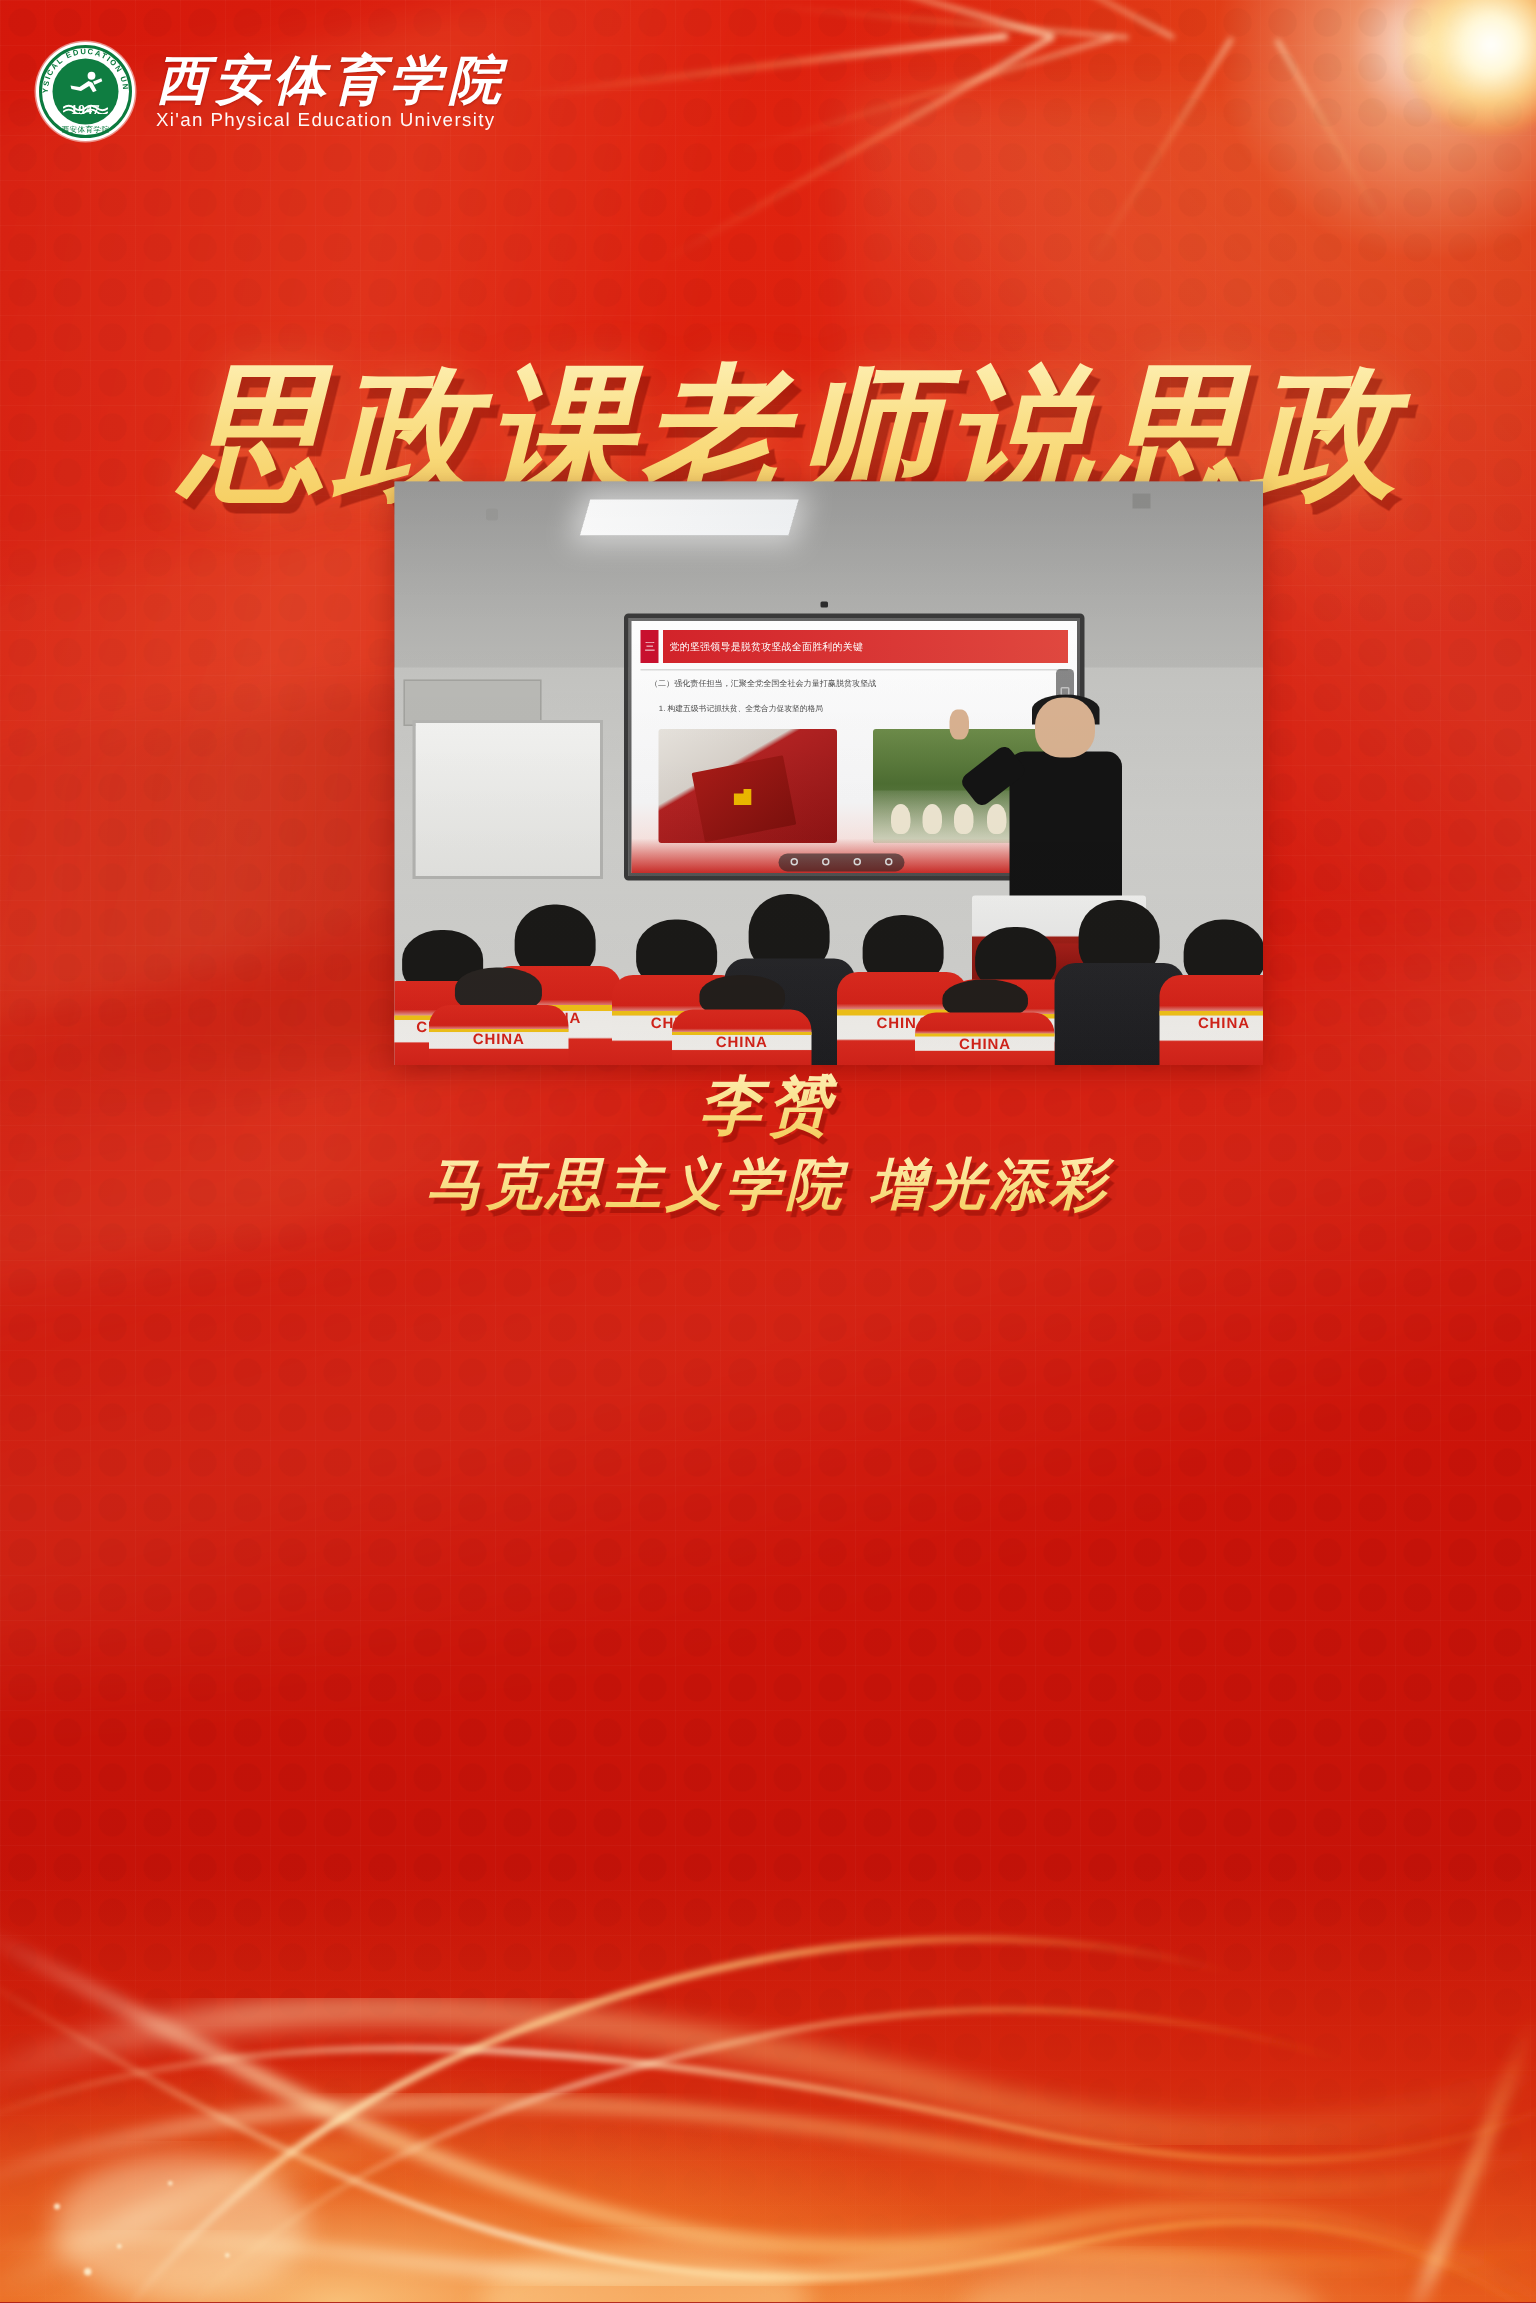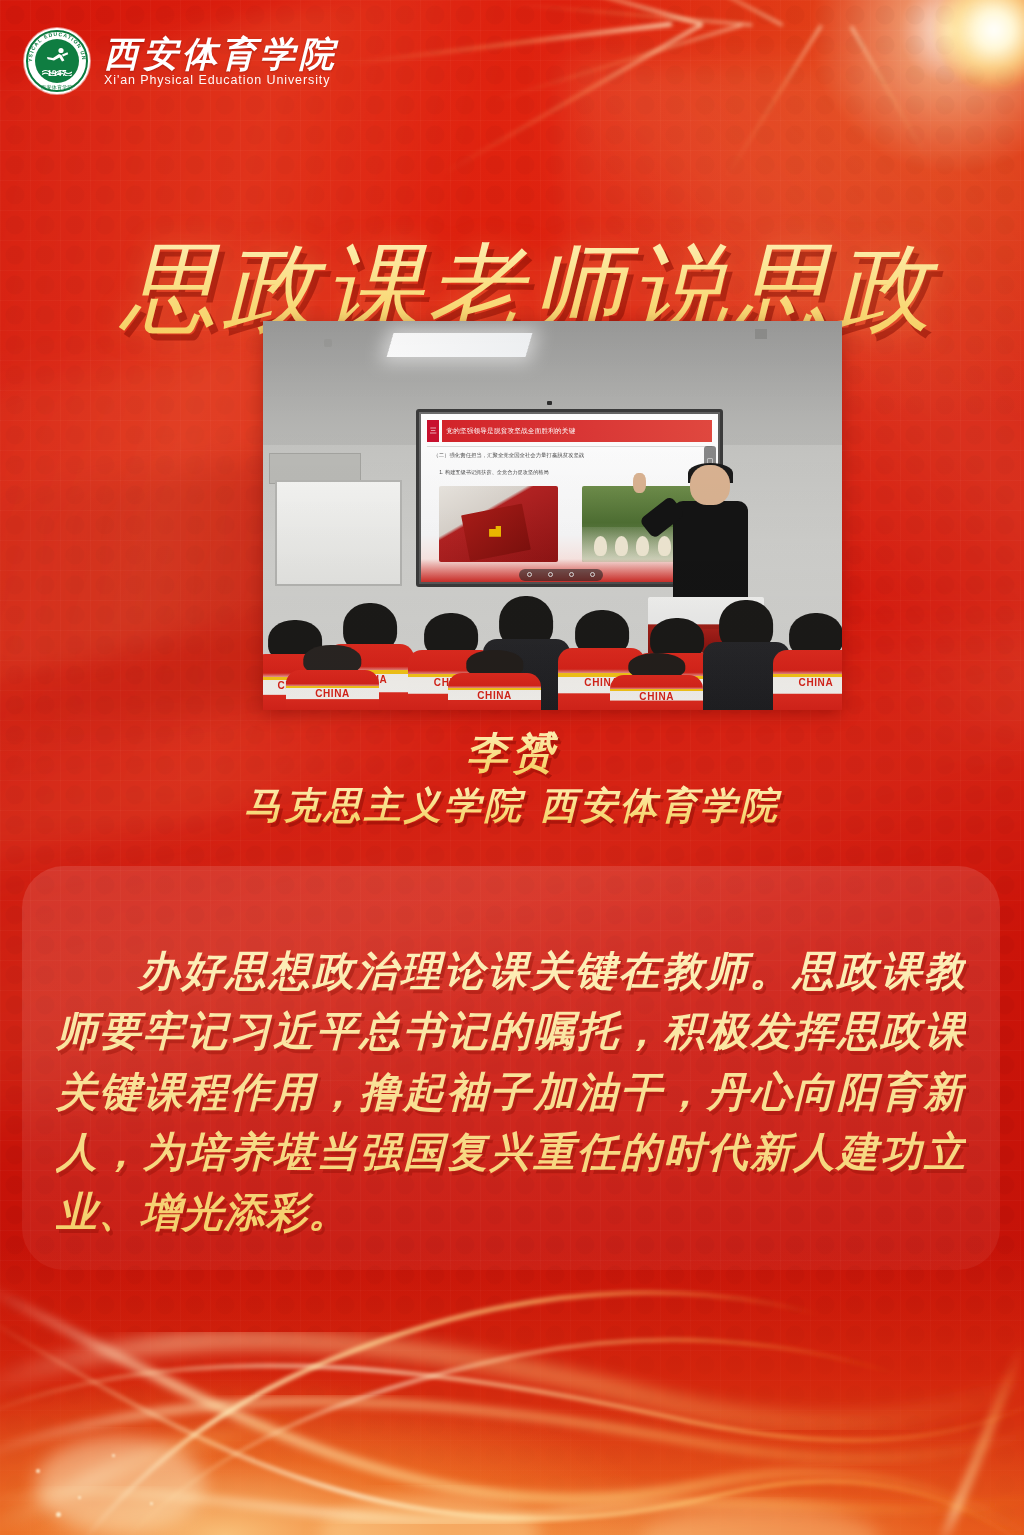--- a/index.html
+++ b/index.html
@@ -105,21 +105,21 @@
   .wordmark .en-name{
     font-size:12.5px;color:#ffffff;letter-spacing:.9px;
     font-family:"Liberation Sans",sans-serif;
     opacity:.97;
   }
 
   
   .main-title{
     position:absolute;left:0;right:0;top:176px;text-align:center;
     font-family:"DejaVu Serif","Liberation Serif",serif;
-    font-size:96px;line-height:1;font-weight:normal;font-style:italic;
+    font-size:96px;line-height:1;font-weight:bold;font-style:italic;
     letter-spacing:6px;
     color:#fbe38d;
     background:linear-gradient(180deg,#fdeeb0 0%,#fadf86 45%,#f6cf63 100%);
     -webkit-background-clip:text;background-clip:text;
     -webkit-text-fill-color:transparent;
     filter:drop-shadow(5px 7px 0px rgba(120,6,0,.45)) drop-shadow(0 0 14px rgba(255,210,120,.25));
     white-space:nowrap;
     margin-left:34px;
   }
 
@@ -214,21 +214,20 @@
     background:linear-gradient(180deg, rgba(0,0,0,.04) 0%, rgba(0,0,0,0) 25%, rgba(0,0,0,.05) 100%);}
 
   
   .speaker{position:absolute;left:0;right:0;top:714px;text-align:center;}
   .speaker .name{
     font-family:"DejaVu Serif","Liberation Serif",serif;
     font-size:42px;font-weight:bold;font-style:italic;letter-spacing:4px;line-height:1.1;
     background:linear-gradient(180deg,#fdeeb3 0%,#f9de85 55%,#f4cd5e 100%);
     -webkit-background-clip:text;background-clip:text;-webkit-text-fill-color:transparent;
     filter:drop-shadow(3px 4px 0 rgba(120,6,0,.40));
-    margin-top:16px;
   }
   .speaker .dept{
     margin-top:8px;
     font-family:"DejaVu Serif","Liberation Serif",serif;
     font-size:37px;font-weight:bold;font-style:italic;letter-spacing:3px;line-height:1.15;
     background:linear-gradient(180deg,#fdeeb3 0%,#f9de85 55%,#f4cd5e 100%);
     -webkit-background-clip:text;background-clip:text;-webkit-text-fill-color:transparent;
     filter:drop-shadow(3px 4px 0 rgba(120,6,0,.40));
   }
 
@@ -459,26 +458,23 @@
             <div class="china" data-interactable="false">CHINA</div>
           </div>
       </div>
     </div>
 
     <div class="photo-shade"></div>
   </figure>
 
   <div class="speaker" data-interactable="false">
     <div class="name" data-interactable="false">李赟</div>
-    <div class="dept" data-interactable="false">马克思主义学院  西安体育学院</div>
+    <div class="dept" data-interactable="false">马克思主义学院  增光添彩</div>
   </div>
 
-  <section class="quote-panel" data-interactable="false">
-    <p class="quote-text" data-interactable="false">办好思想政治理论课关键在教师。思政课教师要牢记习近平总书记的嘱托，积极发挥思政课关键课程作用，撸起袖子加油干，丹心向阳育新人，为培养堪当强国复兴重任的时代新人建功立业、增光添彩。</p>
-  </section>
 
   <div class="bottom-deco" data-interactable="false">
     <div class="glowbase"></div>
     <svg viewBox="0 0 1024 290" preserveAspectRatio="none" data-interactable="false">
       <defs>
         <linearGradient id="gA" x1="0" y1="0" x2="1" y2="0">
           <stop offset="0%" stop-color="#fffbe8" stop-opacity="0"></stop>
           <stop offset="18%" stop-color="#fff3c2" stop-opacity=".95"></stop>
           <stop offset="60%" stop-color="#ffd37a" stop-opacity=".8"></stop>
           <stop offset="100%" stop-color="#ffb347" stop-opacity="0"></stop>

